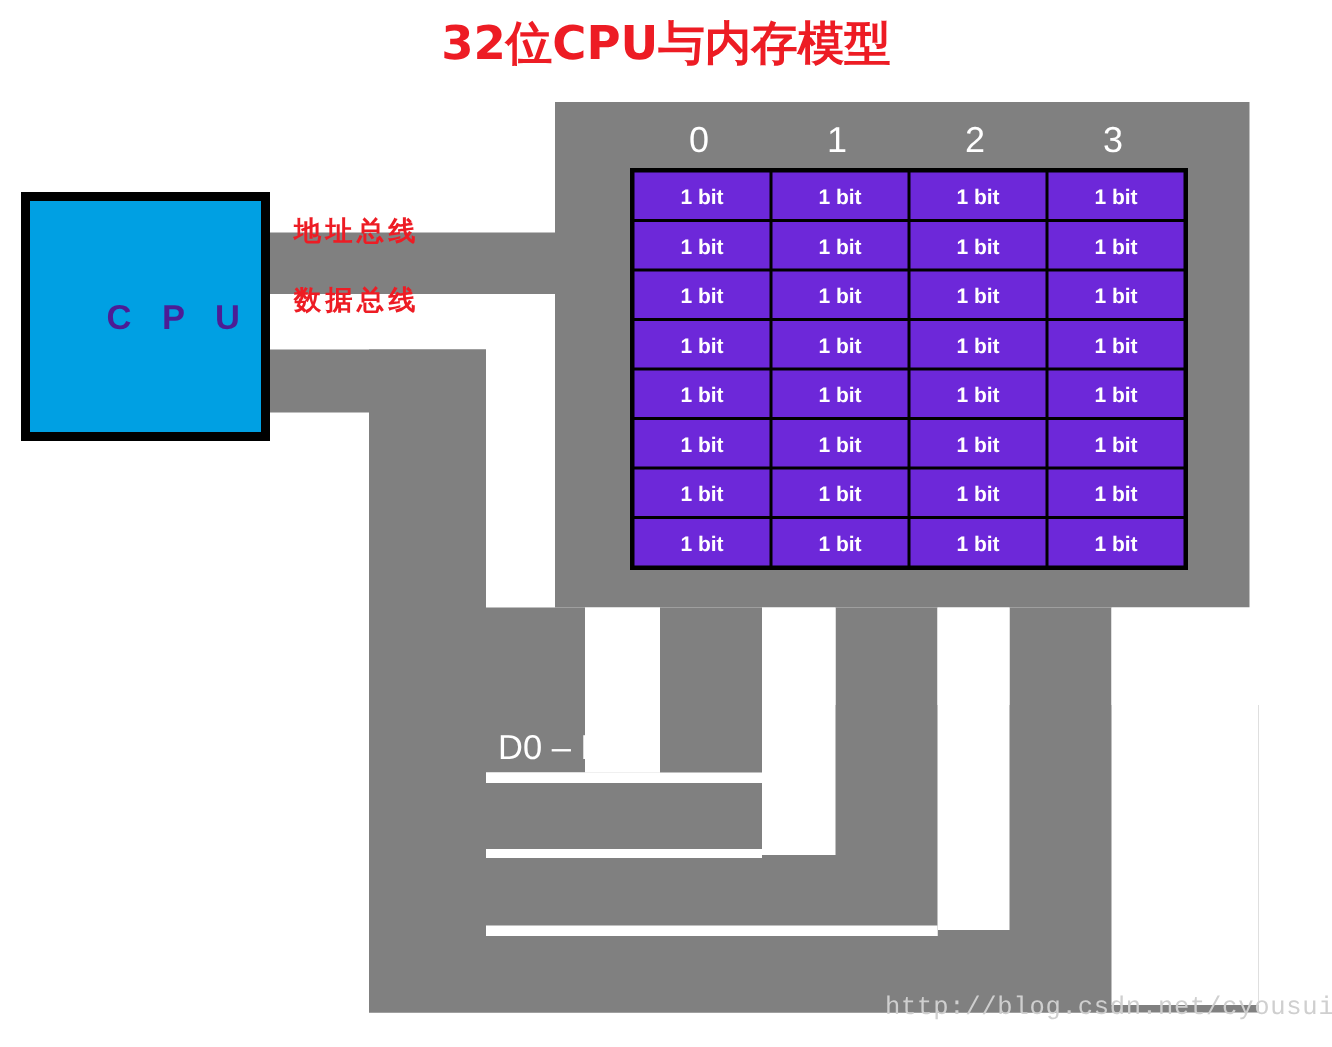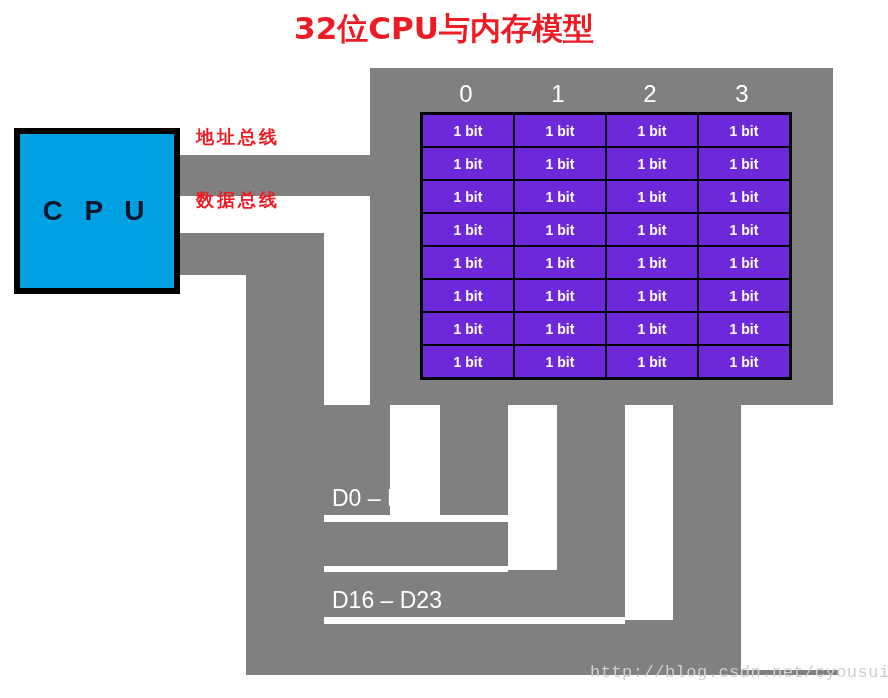--- a/index.html
+++ b/index.html
@@ -23,31 +23,32 @@
 
   
   #cpu-box{
     position:absolute;left:14px;top:128px;width:166px;height:166px;
     background:#00A0E3;border:6px solid #000000;
     box-sizing:border-box;
   }
   #cpu-label{
     position:absolute;left:0;top:0;width:100%;height:100%;
     display:flex;align-items:center;justify-content:center;
-    color:#0f172a;font-size:28px;font-weight:bold;letter-spacing:7px;
-    font-family:"Liberation Sans","DejaVu Sans",sans-serif;
+    color:#4c1d95;font-size:23px;font-weight:bold;letter-spacing:7px;
+    font-family:"Liberation Sans","DejaVu Sans",sans-serif;
+    padding-left:22px;
   }
 
   
   .bus-name{
     position:absolute;color:#ED1C24;font-weight:bold;font-size:18px;
     letter-spacing:3px;white-space:nowrap;
     font-family:"DejaVu Sans","Liberation Sans",sans-serif;
   }
-  #addr-bus-label{left:196px;top:125px;}
+  #addr-bus-label{left:196px;top:142px;}
   #data-bus-label{left:196px;top:188px;}
 
   
   #mem-grid{
     position:absolute;left:420px;top:112px;
     display:grid;
     grid-template-columns:repeat(4,90px);
     grid-auto-rows:31px;
     gap:2px;
     background:#000000;
@@ -188,17 +189,16 @@
       <div class="mem-cell">1 bit</div>
       <div class="mem-cell">1 bit</div>
       <div class="mem-cell">1 bit</div>
       <div class="mem-cell">1 bit</div>
       <div class="mem-cell">1 bit</div>
       <div class="mem-cell">1 bit</div>
       <div class="mem-cell">1 bit</div>
     </div>
 
   <div class="d-label" id="d-label-0">D0 – D7</div>
-  <div class="d-label" id="d-label-2">D16 – D23</div>
 
   <div id="watermark">http://blog.csdn.net/cyousui</div>
 
 </div>
 
 </body></html>

